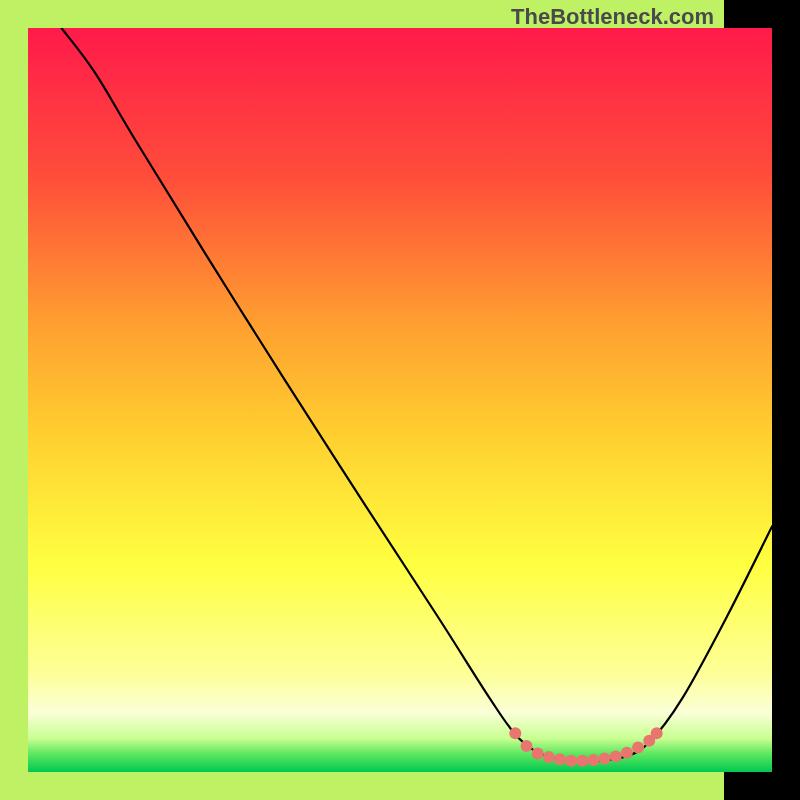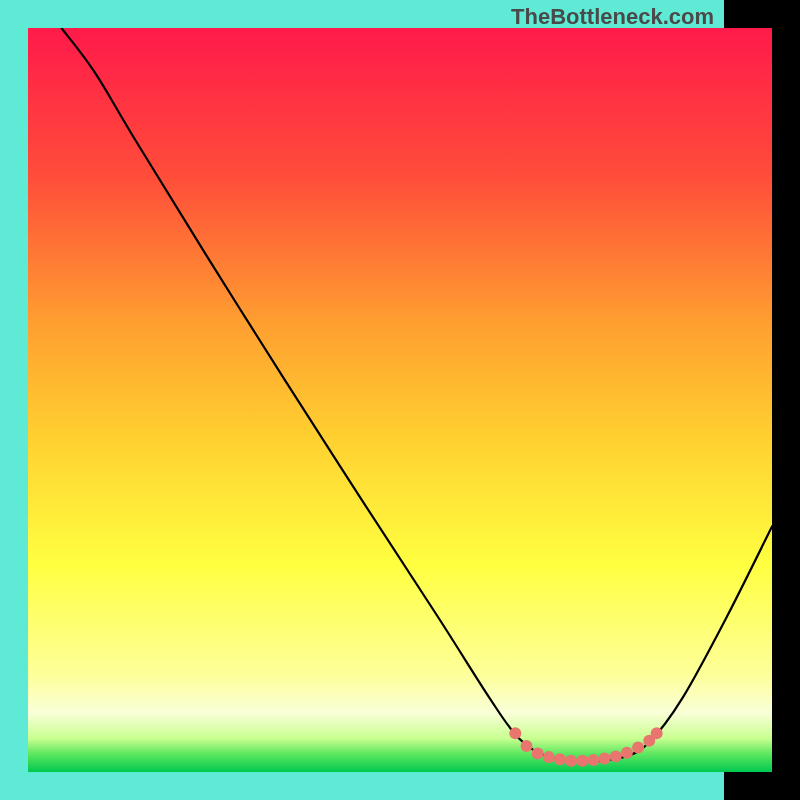--- a/index.html
+++ b/index.html
@@ -8,21 +8,21 @@
     background: #000;
     width: 800px;
     height: 800px;
     overflow: hidden;
     font-family: Arial, sans-serif;
   }
   .frame {
     position: relative;
     width: 724px;
     height: 800px;
-    background: #5eead4;
+    background: #bef264;
   }
   .watermark {
     position: absolute;
     top: 4px;
     right: 10px;
     color: #4a4a4a;
     font-size: 22px;
     font-weight: bold;
     z-index: 10;
   }

